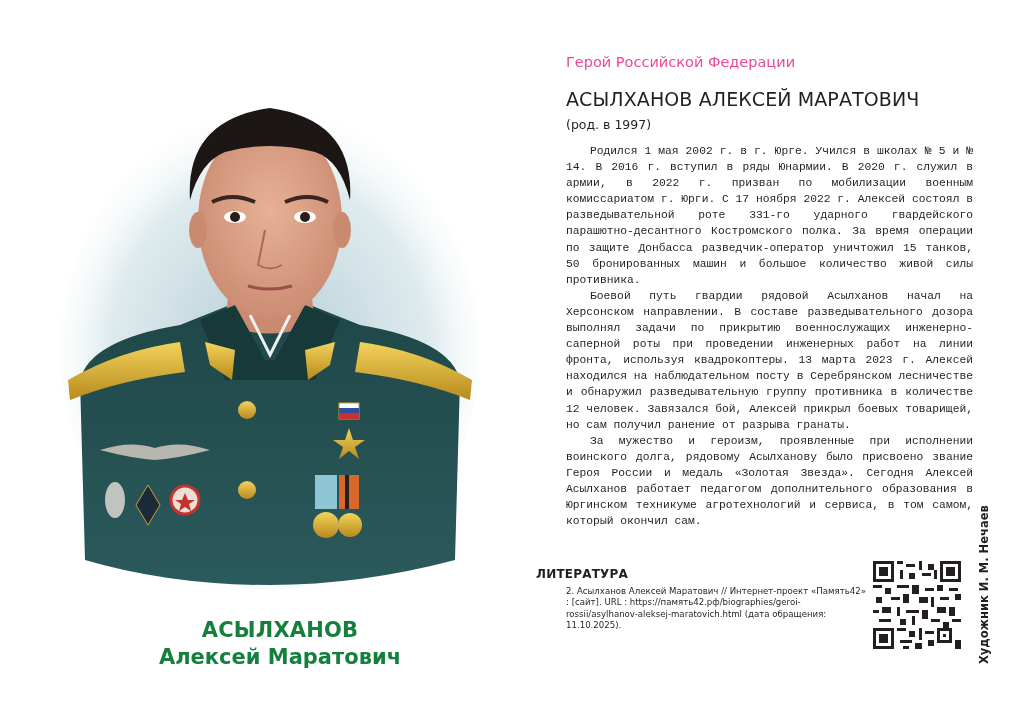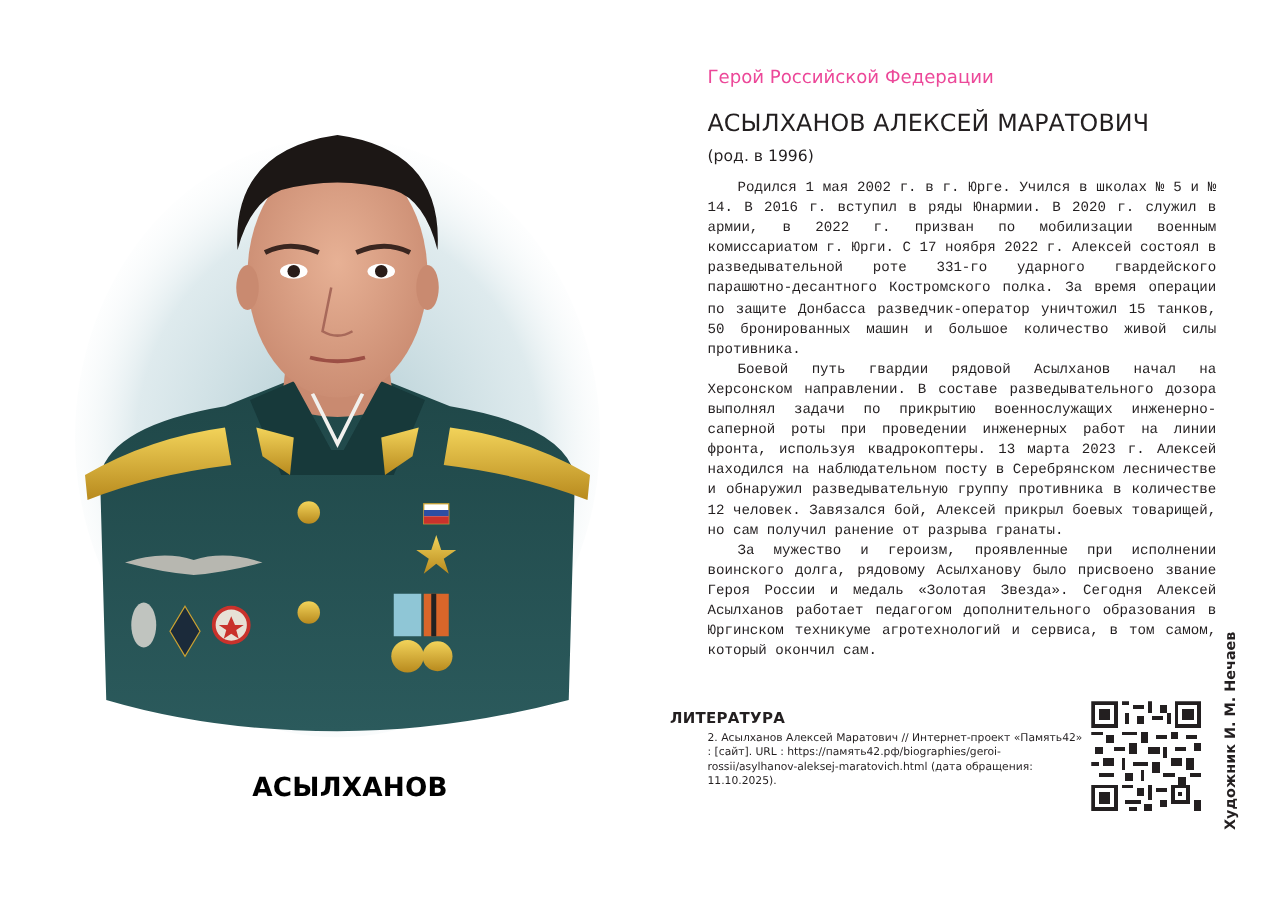--- a/index.html
+++ b/index.html
@@ -6,21 +6,21 @@
   body {
     width: 1024px; height: 724px; background: #ffffff; position: relative; overflow: hidden;
     font-family: "DejaVu Sans", "Liberation Sans", sans-serif; color: #231f20;
   }
   .portrait {
     position: absolute; left: 60px; top: 80px; width: 420px; height: 510px;
   }
   .portrait svg { width: 100%; height: 100%; display: block; }
   .caption {
     position: absolute; left: 130px; top: 617px; width: 300px; text-align: center;
-    font-weight: bold; color: #000000;
+    font-weight: bold; color: #15803d;
   }
   .caption .surname { font-size: 21px; line-height: 26px; letter-spacing: 0.2px; }
   .caption .given { font-size: 21px; line-height: 28px; }
   .kicker { position: absolute; left: 566px; top: 54px; font-size: 14.5px; color: #ec4899; }
   .title { position: absolute; left: 566px; top: 88px; font-size: 19px; font-weight: normal; letter-spacing: 0.1px; }
   .born { position: absolute; left: 566px; top: 117px; font-size: 12.5px; }
   .bio {
     position: absolute; left: 566px; top: 143px; width: 407px;
     font-size: 11.3px; line-height: 16.1px; text-align: justify;
   }
@@ -109,25 +109,26 @@
     <rect x="255" y="395" width="22" height="34" fill="#8fc6d6"></rect>
     <rect x="279" y="395" width="20" height="34" fill="#d9662a"></rect>
     <rect x="285" y="395" width="4" height="34" fill="#222"></rect>
     <circle cx="266" cy="445" r="13" fill="url(#gold)"></circle>
     <circle cx="290" cy="445" r="12" fill="url(#gold)"></circle>
   </svg>
 </div>
 
 <div class="caption">
   <div class="surname">АСЫЛХАНОВ</div>
+  <div class="given">Алексей Маратович</div>
 </div>
 
 <div class="kicker">Герой Российской Федерации</div>
 <div class="title">АСЫЛХАНОВ АЛЕКСЕЙ МАРАТОВИЧ</div>
-<div class="born">(род. в 1996)</div>
+<div class="born">(род. в 1997)</div>
 
 <div class="bio">
   <p>Родился 1 мая 2002 г. в г. Юрге. Учился в школах № 5 и № 14. В 2016 г. вступил в ряды Юнармии. В 2020 г. служил в армии, в 2022 г. призван по мобилизации военным комиссариатом г. Юрги. С 17 ноября 2022 г. Алексей состоял в разведывательной роте 331-го ударного гвардейского парашютно-десантного Костромского полка. За время операции по защите Донбасса разведчик-оператор уничтожил 15 танков, 50 бронированных машин и большое количество живой силы противника.</p>
   <p>Боевой путь гвардии рядовой Асылханов начал на Херсонском направлении. В составе разведывательного дозора выполнял задачи по прикрытию военнослужащих инженерно-саперной роты при проведении инженерных работ на линии фронта, используя квадрокоптеры. 13 марта 2023 г. Алексей находился на наблюдательном посту в Серебрянском лесничестве и обнаружил разведывательную группу противника в количестве 12 человек. Завязался бой, Алексей прикрыл боевых товарищей, но сам получил ранение от разрыва гранаты.</p>
   <p>За мужество и героизм, проявленные при исполнении воинского долга, рядовому Асылханову было присвоено звание Героя России и медаль «Золотая Звезда». Сегодня Алексей Асылханов работает педагогом дополнительного образования в Юргинском техникуме агротехнологий и сервиса, в том самом, который окончил сам.</p>
 </div>
 
 <div class="lit-title">ЛИТЕРАТУРА</div>
 <ul class="lit-list">
   <li>2. Асылханов Алексей Маратович // Интернет-проект «Память42» : [сайт]. URL : https://память42.рф/biographies/geroi-rossii/asylhanov-aleksej-maratovich.html (дата обращения: 11.10.2025).</li>

